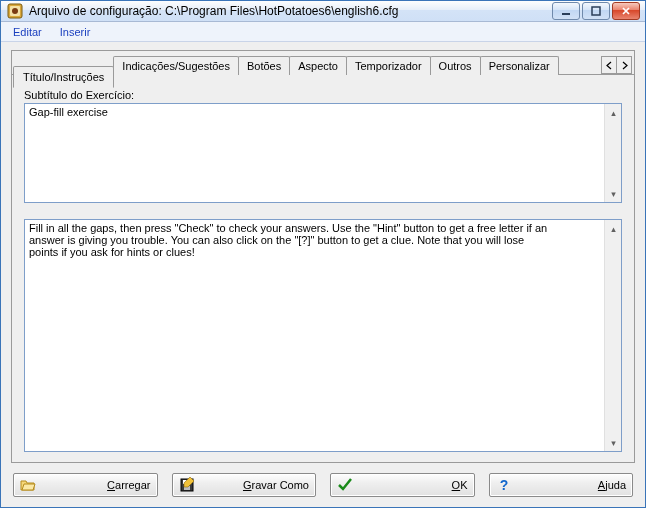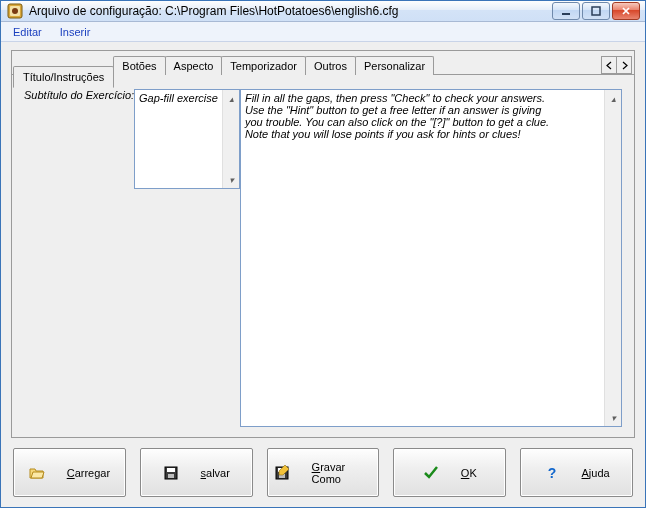--- a/index.html
+++ b/index.html
@@ -109,21 +109,21 @@
     border: 1px solid #9a9a9a;
     background: #efefef;
     display: flex; align-items: center; justify-content: center;
     font-size: 10px;
     margin-left: -1px;
   }
 
   .tab-page {
     flex: 1;
     padding: 14px 12px 10px 12px;
-    display: flex;  font-style: italic;
+    display: flex; flex-direction: column;
   }
 
   .field-label { color: #000; font-size: 11px; margin-bottom: 2px; }
   .textarea-wrap {
     border: 1px solid #7e9ec9;
     background: #fff;
     position: relative;
     display: flex;
   }
   .text-inner {
@@ -150,25 +150,25 @@
 
   
   .button-bar {
     display: flex;
     gap: 14px;
     margin-top: 10px;
     padding: 0 2px;
   }
   .btn {
     flex: 1;
-    height: 49px;
+    height: 24px;
     border: 1px solid #8a8a8a;
     background: linear-gradient(#fefefe,#efefef 40%, #e1e1e1);
     border-radius: 2px;
-    display: flex; align-items: center; justify-content: center;
+    display: flex; align-items: center; justify-content: space-between;
     gap: 22px;
     font-size: 11px;
     color: #000;
     padding: 0 6px;
     box-shadow: inset 0 0 0 1px #fff;
   }
   .btn .bicon { width: 16px; height: 16px; display:flex; align-items:center; justify-content:center; }
   .btn u { text-decoration: underline; }
 </style>
 </head>
@@ -208,20 +208,21 @@
     <span class="menu-item">Editar</span>
     <span class="menu-item">Inserir</span>
   </div>
 
   <div class="client">
 
     <div class="tab-container">
 
       <div class="tabstrip">
         <div class="tab active">Título/Instruções</div>
+        <div class="tab">Indicações/Sugestões</div>
         <div class="tab">Botões</div>
         <div class="tab">Aspecto</div>
         <div class="tab">Temporizador</div>
         <div class="tab">Outros</div>
         <div class="tab">Personalizar</div>
         <div class="tab-scroll">
           <div class="tab-scroll-btn">
             <svg width="7" height="9" viewBox="0 0 7 9">
                 <path d="M5 1 L1 4.5 L5 8" fill="none" stroke="#000" stroke-width="1.2"></path>
               </svg>
@@ -263,30 +264,20 @@
       <div class="btn">
         <span class="bicon">
           <svg width="16" height="16" viewBox="0 0 16 16">
             <path d="M1 4 h5 l1 2 h7 v7 H1 z" fill="#f6d77a" stroke="#b58b1d"></path>
             <path d="M2 13 L4 7 h11 l-2 6 z" fill="#fbe8a6" stroke="#b58b1d"></path>
           </svg>
         </span>
         <span><u>C</u><span>arregar</span></span>
       </div>
 
-      <div class="btn">
-        <span class="bicon">
-          <svg width="16" height="16" viewBox="0 0 16 16">
-            <rect x="2" y="2" width="12" height="12" fill="#3b3b3b" stroke="#000"></rect>
-            <rect x="4" y="3" width="8" height="4" fill="#fff"></rect>
-            <rect x="5" y="9" width="6" height="4" fill="#bdbdbd"></rect>
-          </svg>
-        </span>
-        <span><u>s</u><span>alvar</span></span>
-      </div>
 
       <div class="btn">
         <span class="bicon">
           <svg width="16" height="16" viewBox="0 0 16 16">
             <rect x="2" y="2" width="12" height="12" fill="#3b3b3b" stroke="#000"></rect>
             <rect x="4" y="3" width="8" height="4" fill="#fff"></rect>
             <rect x="5" y="9" width="6" height="4" fill="#bdbdbd"></rect>
             <path d="M11 0 l4 4 -6 6 -4 0 0 -4 z" fill="#f2c23a" stroke="#8a6a10" stroke-width="0.6"></path>
           </svg>
         </span>

